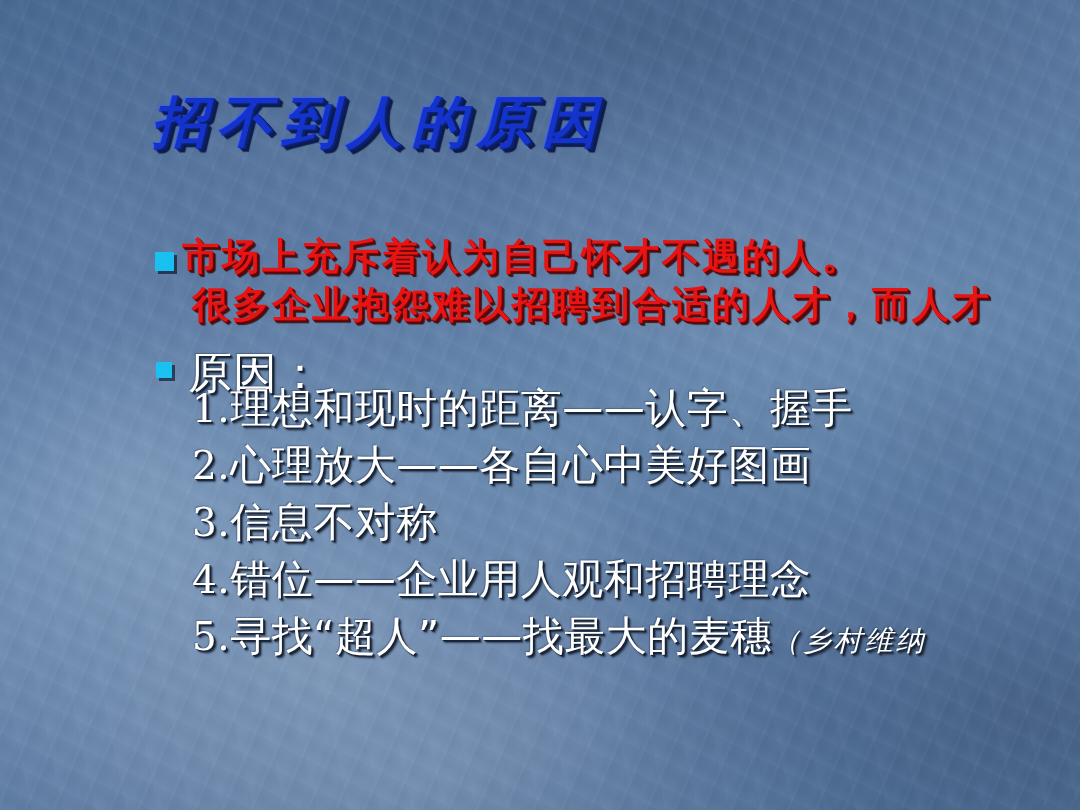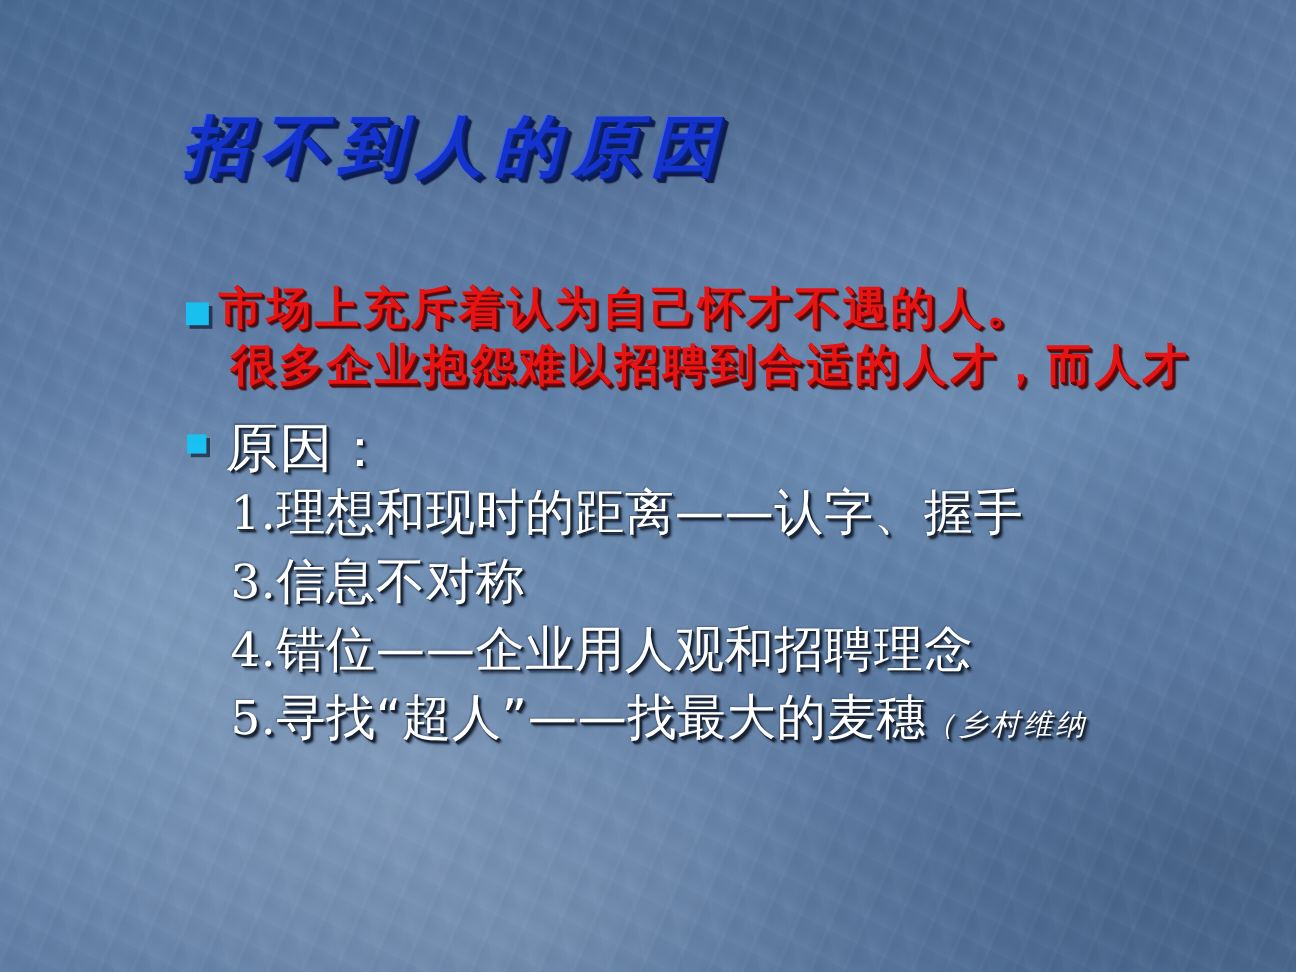--- a/index.html
+++ b/index.html
@@ -116,39 +116,39 @@
 
   #reason-label {
     left: 188px;
     top: 344px;
     font-size: 44px;
     letter-spacing: 1px;
   }
 
   #list {
     left: 192px;
-    top: 399px;
+    top: 380px;
     width: 888px;
   }
   .list-line {
     font-size: 41px;
     line-height: 57px;
     letter-spacing: 0.5px;
     height: 57px;
   }
   .list-line .num {
     display: inline-block;
     min-width: 34px;
     font-family: "DejaVu Serif", "Liberation Serif", serif;
     font-size: 39px;
   }
   .kai {
     font-family: "DejaVu Serif", "Liberation Serif", serif;
     font-style: italic;
-    font-size: 24px;
+    font-size: 28px;
     letter-spacing: 3px;
     text-align: center;
   }
   .cont-line { padding-left: 3px; }
 </style>
 </head>
 <body>
 
 <div id="slide">
 
@@ -164,20 +164,23 @@
   <div class="bullet" id="bullet-2"></div>
 
   <div class="layer wtxt" id="reason-label">原因：</div>
 
   <div class="layer" id="list">
 
     <div class="list-line wtxt">
       <span class="num">1.</span><span>理想和现时的距离——认字、握手</span>
     </div>
 
+    <div class="list-line wtxt">
+      <span class="num">2.</span><span>心理放大——各自心中美好图画</span>
+    </div>
 
     <div class="list-line wtxt">
       <span class="num">3.</span><span>信息不对称</span>
     </div>
 
     <div class="list-line wtxt">
       <span class="num">4.</span><span>错位——企业用人观和招聘理念</span>
     </div>
 
     <div class="list-line wtxt">

